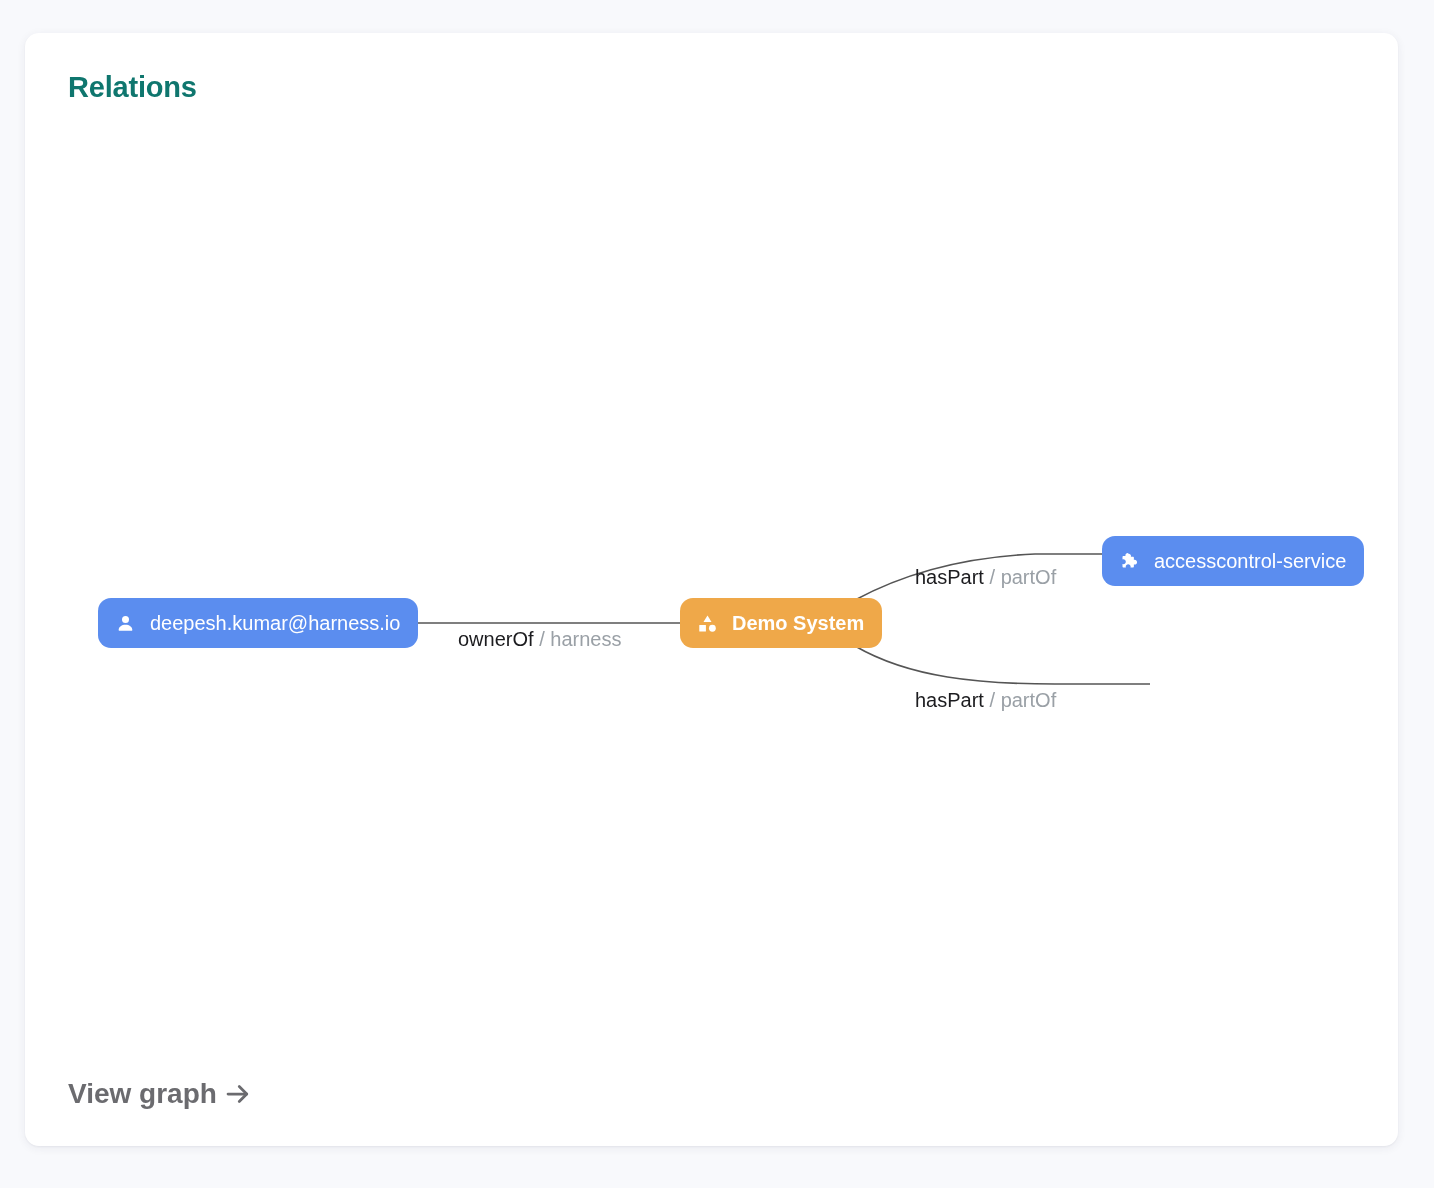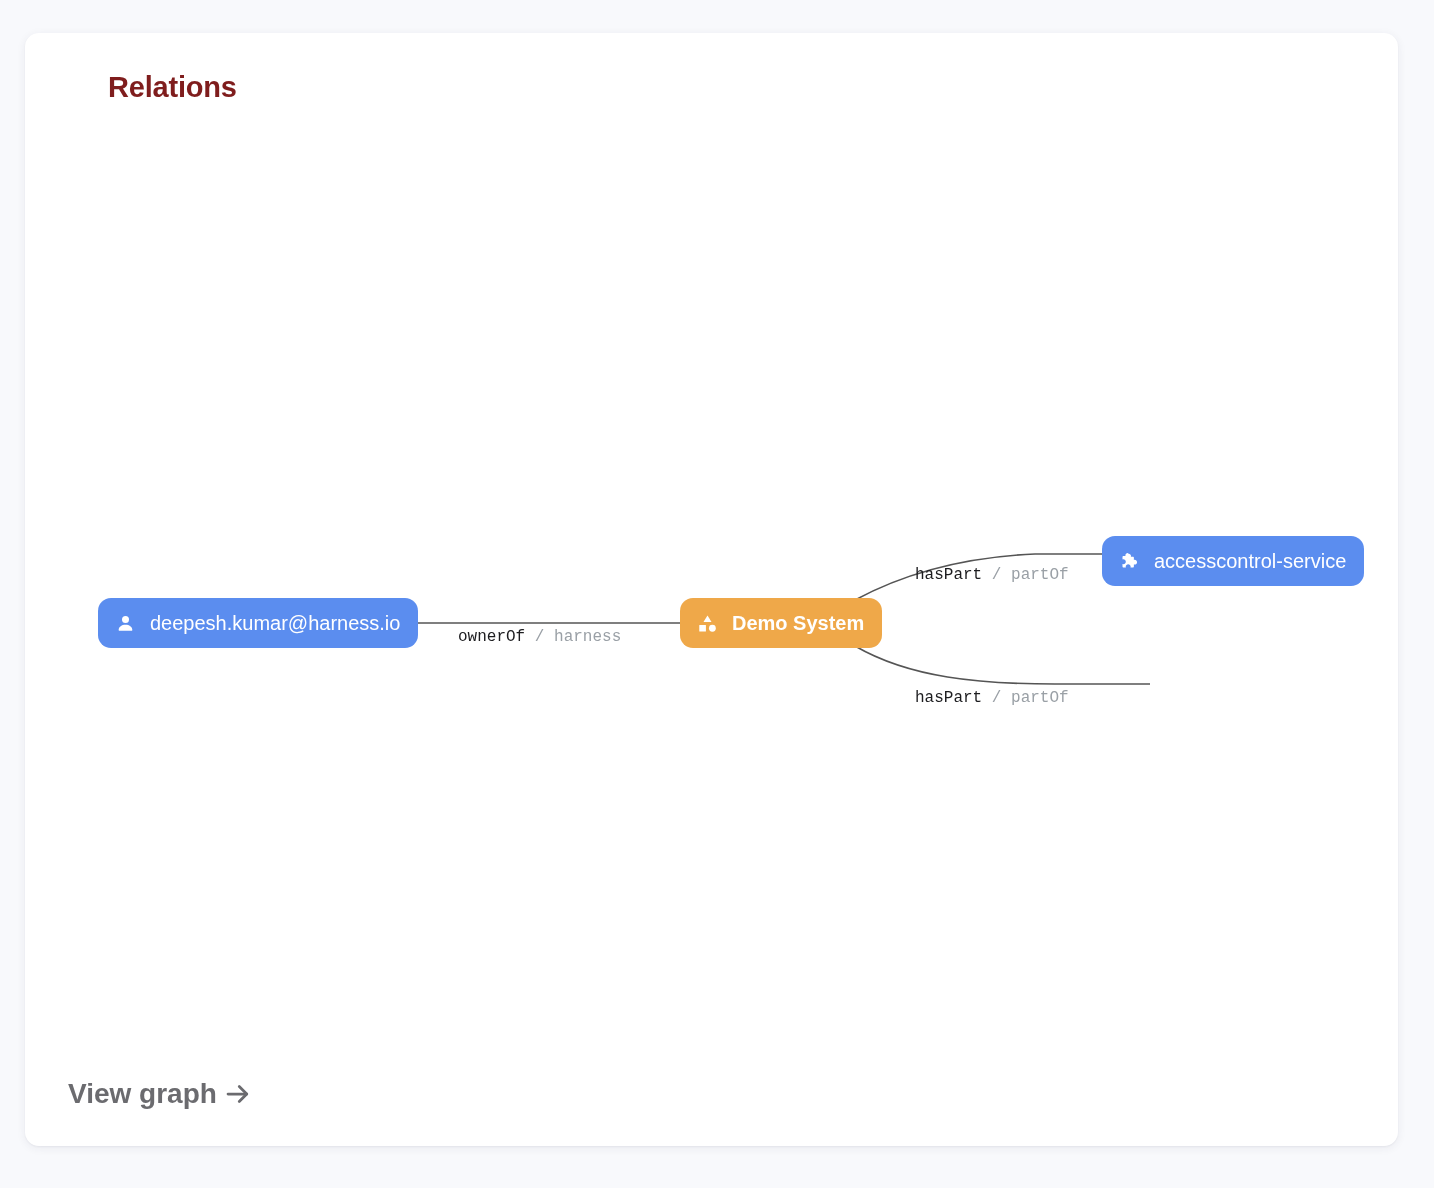--- a/index.html
+++ b/index.html
@@ -28,24 +28,23 @@
                 0 1px 2px rgba(40, 45, 70, 0.05);
     overflow: hidden;
   }
 
   .card-title {
     position: absolute;
     left: 43px;
     top: 40px;
     font-size: 29px;
     font-weight: bold;
-    color: #7f1d1d;
+    color: #0f766e;
     letter-spacing: -0.2px;
     line-height: 1;
-    margin-left: 40px;
   }
 
   
   .graph {
     position: absolute;
     left: 0;
     top: 0;
     width: 1373px;
     height: 1113px;
   }
@@ -90,25 +89,24 @@
 
   
   #node-person   { left: 73px;   top: 565px; }
   #node-system   { left: 655px;  top: 565px; }
   #node-service  { left: 1077px; top: 503px; }
   #node-resource { left: 1125px; top: 626px; }
 
   
   .edge-label {
     position: absolute;
-    font-size: 16px;
+    font-size: 20px;
     line-height: 1;
     white-space: nowrap;
     color: #1c1c1f;
-    font-family: Liberation Mono, monospace;
   }
   .edge-label .sep,
   .edge-label .reverse {
     color: #9aa0a6;
   }
   #edge-label-owner   { left: 433px; top: 596px; }
   #edge-label-part-1  { left: 890px; top: 534px; }
   #edge-label-part-2  { left: 890px; top: 657px; }
 
   

